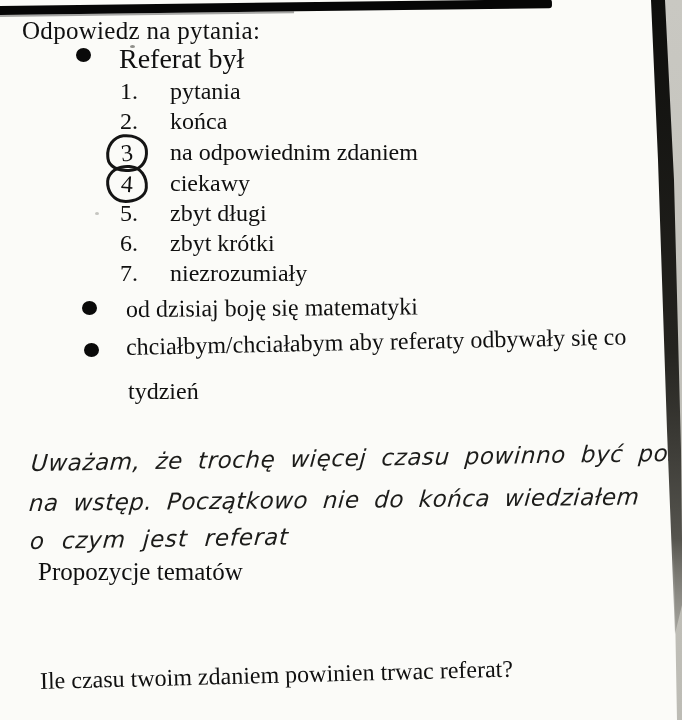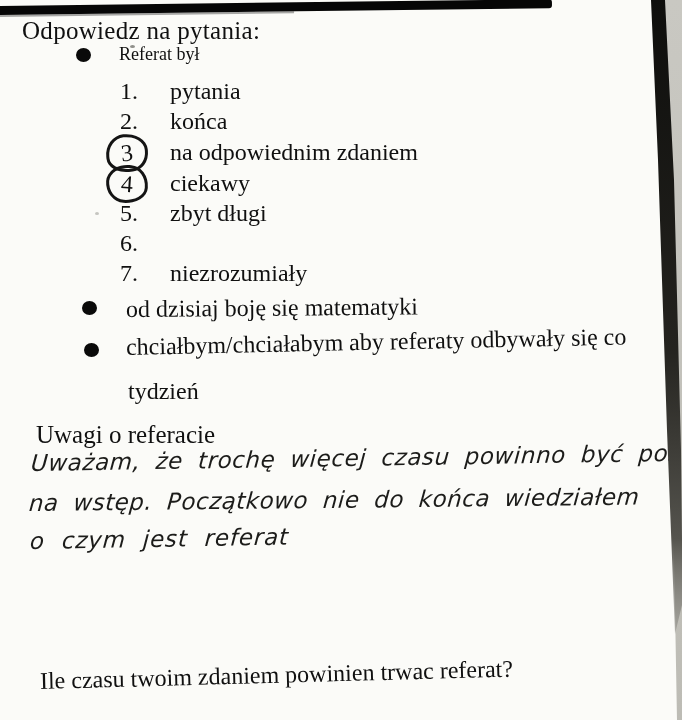--- a/index.html
+++ b/index.html
@@ -22,21 +22,21 @@
   
   .scan-right { position:absolute; left:0; top:0; pointer-events:none; }
 
   .title { position:absolute; left:22px; top:18px; font-size:25px; line-height:1; letter-spacing:0.3px; }
 
   .bullet { position:absolute; width:15px; height:14px; background:#0a0a0a; border-radius:50%; }
   .b1 { left:76px;  top:48px; }
   .b2 { left:82px;  top:301px; }
   .b3 { left:84px;  top:343px; }
 
-  .item-header { position:absolute; left:119px; top:45px; font-size:18px; line-height:1; white-space:nowrap; }
+  .item-header { position:absolute; left:119px; top:45px; font-size:28px; line-height:1; white-space:nowrap; }
 
   .opt { position:absolute; left:120px; width:520px; height:30px; font-size:24px; line-height:1; }
   .opt .num { position:absolute; left:0; top:0; }
   .opt .txt { position:absolute; left:50px; top:0; white-space:nowrap; }
   .num.circled {
     left:-14px; top:-6px; width:36px; height:32px;
     border:3px solid #141414; text-align:center; line-height:32px;
   }
   .c3 { transform:rotate(-6deg); border-radius:50% 60% 45% 55% / 60% 50% 55% 45%; }
   .c4 { transform:rotate(4deg);  border-radius:55% 45% 58% 47% / 48% 58% 45% 57%; }
@@ -93,39 +93,40 @@
   <div class="opt" style="top:171px">
     <span class="num circled c4">4</span>
     <span class="txt">ciekawy</span>
   </div>
   <div class="opt" style="top:201px">
     <span class="num">5.</span>
     <span class="txt">zbyt długi</span>
   </div>
   <div class="opt" style="top:231px">
     <span class="num">6.</span>
+    <span class="txt">zbyt krótki</span>
   </div>
   <div class="opt" style="top:261px">
     <span class="num">7.</span>
     <span class="txt">niezrozumiały</span>
   </div>
 
   <div class="bullet b2"></div>
   <div class="bullet-line bl1">od dzisiaj boję się matematyki</div>
 
   <div class="bullet b3"></div>
   <div class="bullet-line bl2">chciałbym/chciałabym aby referaty odbywały się co</div>
   <div class="bullet-line bl2b">tydzień</div>
 
-  <div class="heading h-uwagi">Uwagi o referacie</div>
 
   <div class="hw hw1">Uważam, że trochę więcej czasu powinno być pośw</div>
   <div class="hw hw2">na wstęp. Początkowo nie do końca wiedziałem</div>
   <div class="hw hw3">o czym jest referat</div>
 
+  <div class="heading h-prop">Propozycje tematów</div>
 
   <div class="question">Ile czasu twoim zdaniem powinien trwac referat?</div>
 
   <svg class="scan-right" width="682" height="720" viewBox="0 0 682 720">
     <defs>
       <linearGradient id="gDark" x1="0" y1="0" x2="0" y2="1">
         <stop offset="0" stop-color="#0e0e0c"></stop>
         <stop offset="0.55" stop-color="#24231f"></stop>
         <stop offset="0.85" stop-color="#55544e"></stop>
         <stop offset="1" stop-color="#8a8983" stop-opacity="0.5"></stop>

